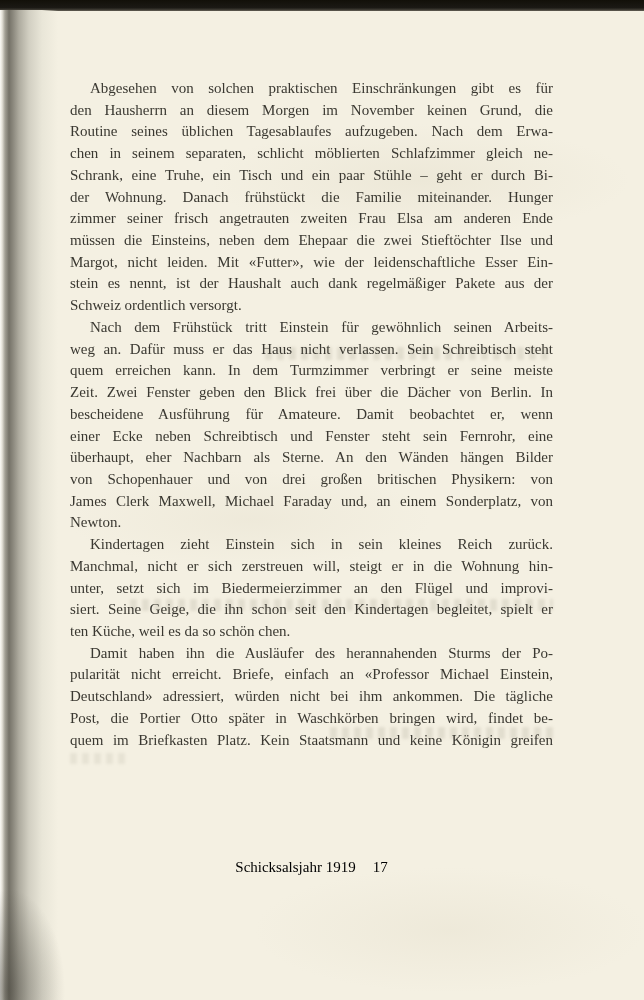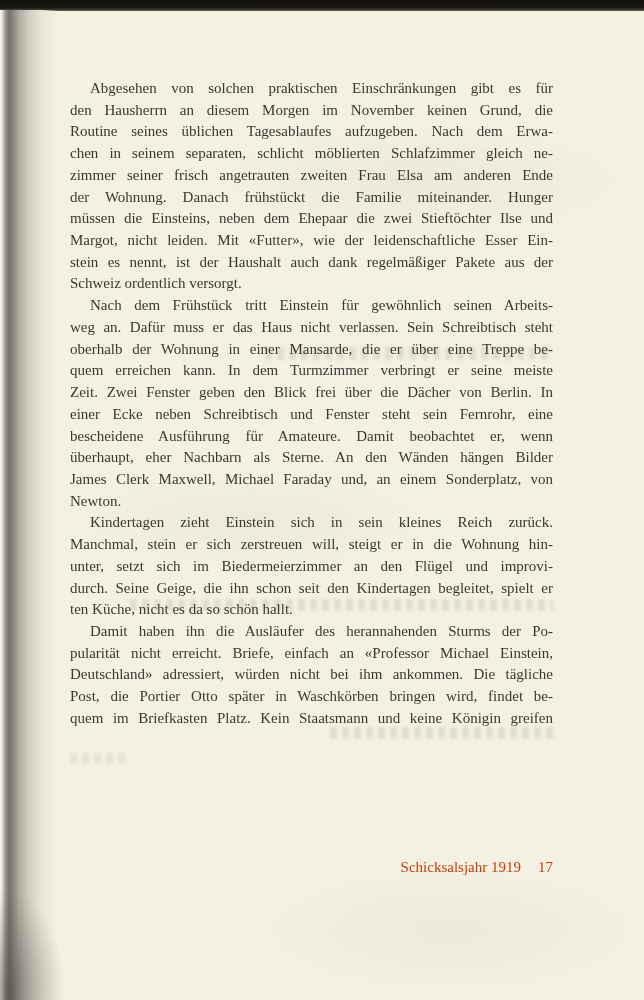--- a/index.html
+++ b/index.html
@@ -69,22 +69,22 @@
     white-space: normal;
     overflow: hidden;
   }
   .line.indent { padding-left: 20px; }
   .line.para-end { text-align-last: left; }
   .page-footer {
     position: absolute;
     top: 857px;
     left: 70px;
     width: 483px;
-    text-align: right;
-    color: #c2410c;
+    text-align: center;
+    color: #000000;
     font-size: 15px;
     line-height: 21px;
   }
   .page-footer .page-num { margin-left: 17px; }
 </style>
 </head>
 <body>
 
 <div class="scan">
   <div class="scan-top-bar"></div>
@@ -96,45 +96,46 @@
   <div class="bleed" style="left:130px; top:599px; width:423px; height:12px;"></div>
   <div class="bleed" style="left:330px; top:727px; width:223px; height:12px;"></div>
   <div class="bleed" style="left:70px; top:753px; width:60px; height:11px; opacity:0.25;"></div>
 
   <div class="text-block">
       <div class="para">
         <div class="line indent">Abgesehen von solchen praktischen Einschränkungen gibt es für</div>
         <div class="line">den Hausherrn an diesem Morgen im November keinen Grund, die</div>
         <div class="line">Routine seines üblichen Tagesablaufes aufzugeben. Nach dem Erwa-</div>
         <div class="line">chen in seinem separaten, schlicht möblierten Schlafzimmer gleich ne-</div>
+        <div class="line">Schrank, eine Truhe, ein Tisch und ein paar Stühle – geht er durch Bi-</div>
+        <div class="line">der Wohnung. Danach frühstückt die Familie miteinander. Hunger</div>
         <div class="line">zimmer seiner frisch angetrauten zweiten Frau Elsa am anderen Ende</div>
-        <div class="line">der Wohnung. Danach frühstückt die Familie miteinander. Hunger</div>
         <div class="line">müssen die Einsteins, neben dem Ehepaar die zwei Stieftöchter Ilse und</div>
         <div class="line">Margot, nicht leiden. Mit «Futter», wie der leidenschaftliche Esser Ein-</div>
         <div class="line">stein es nennt, ist der Haushalt auch dank regelmäßiger Pakete aus der</div>
         <div class="line para-end">Schweiz ordentlich versorgt.</div>
       </div>
       <div class="para">
         <div class="line indent">Nach dem Frühstück tritt Einstein für gewöhnlich seinen Arbeits-</div>
         <div class="line">weg an. Dafür muss er das Haus nicht verlassen. Sein Schreibtisch steht</div>
-        <div class="line">oberhalb der Wohnung in einer Mansarde, die er über eine Treppe be-</div>
         <div class="line">quem erreichen kann. In dem Turmzimmer verbringt er seine meiste</div>
         <div class="line">Zeit. Zwei Fenster geben den Blick frei über die Dächer von Berlin. In</div>
+        <div class="line">bescheidene Ausführung für Amateure. Damit beobachtet er, wenn</div>
         <div class="line">einer Ecke neben Schreibtisch und Fenster steht sein Fernrohr, eine</div>
-        <div class="line">bescheidene Ausführung für Amateure. Damit beobachtet er, wenn</div>
         <div class="line">überhaupt, eher Nachbarn als Sterne. An den Wänden hängen Bilder</div>
+        <div class="line">von Schopenhauer und von drei großen britischen Physikern: von</div>
         <div class="line">James Clerk Maxwell, Michael Faraday und, an einem Sonderplatz, von</div>
         <div class="line para-end">Newton.</div>
       </div>
       <div class="para">
         <div class="line indent">Kindertagen zieht Einstein sich in sein kleines Reich zurück.</div>
-        <div class="line">Manchmal, stein er sich zerstreuen will, steigt er in die Wohnung hin-</div>
+        <div class="line">Manchmal, nicht er sich zerstreuen will, steigt er in die Wohnung hin-</div>
         <div class="line">unter, setzt sich im Biedermeierzimmer an den Flügel und improvi-</div>
-        <div class="line">durch. Seine Geige, die ihn schon seit den Kindertagen begleitet, spielt er</div>
-        <div class="line para-end">ten Küche, nicht es da so schön hallt.</div>
+        <div class="line">siert. Seine Geige, die ihn schon seit den Kindertagen begleitet, spielt er</div>
+        <div class="line para-end">ten Küche, weil es da so schön chen.</div>
       </div>
       <div class="para">
         <div class="line indent">Damit haben ihn die Ausläufer des herannahenden Sturms der Po-</div>
         <div class="line">pularität nicht erreicht. Briefe, einfach an «Professor Michael Einstein,</div>
         <div class="line">Deutschland» adressiert, würden nicht bei ihm ankommen. Die tägliche</div>
         <div class="line">Post, die Portier Otto später in Waschkörben bringen wird, findet be-</div>
         <div class="line">quem im Briefkasten Platz. Kein Staatsmann und keine Königin greifen</div>
       </div>
     </div>
 

